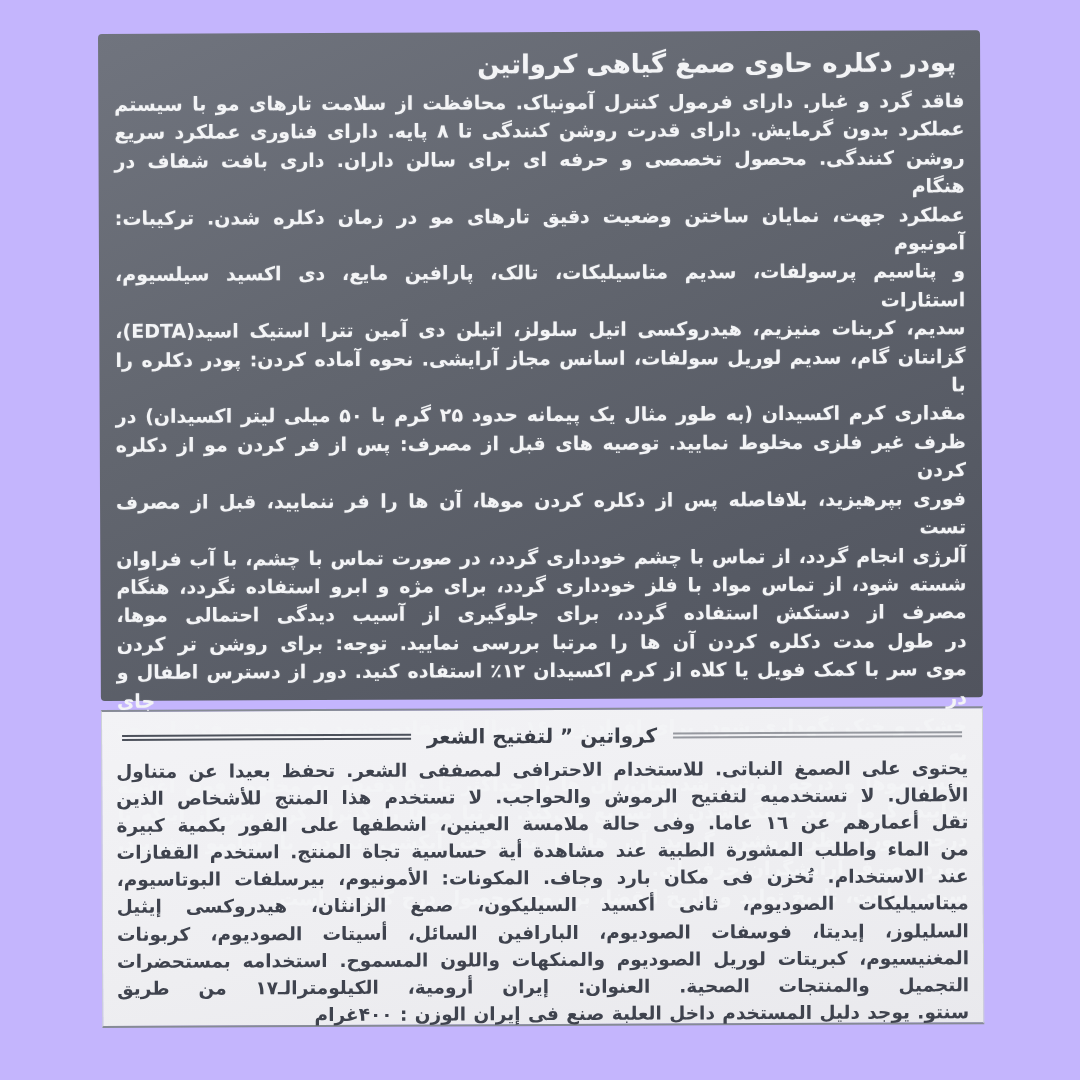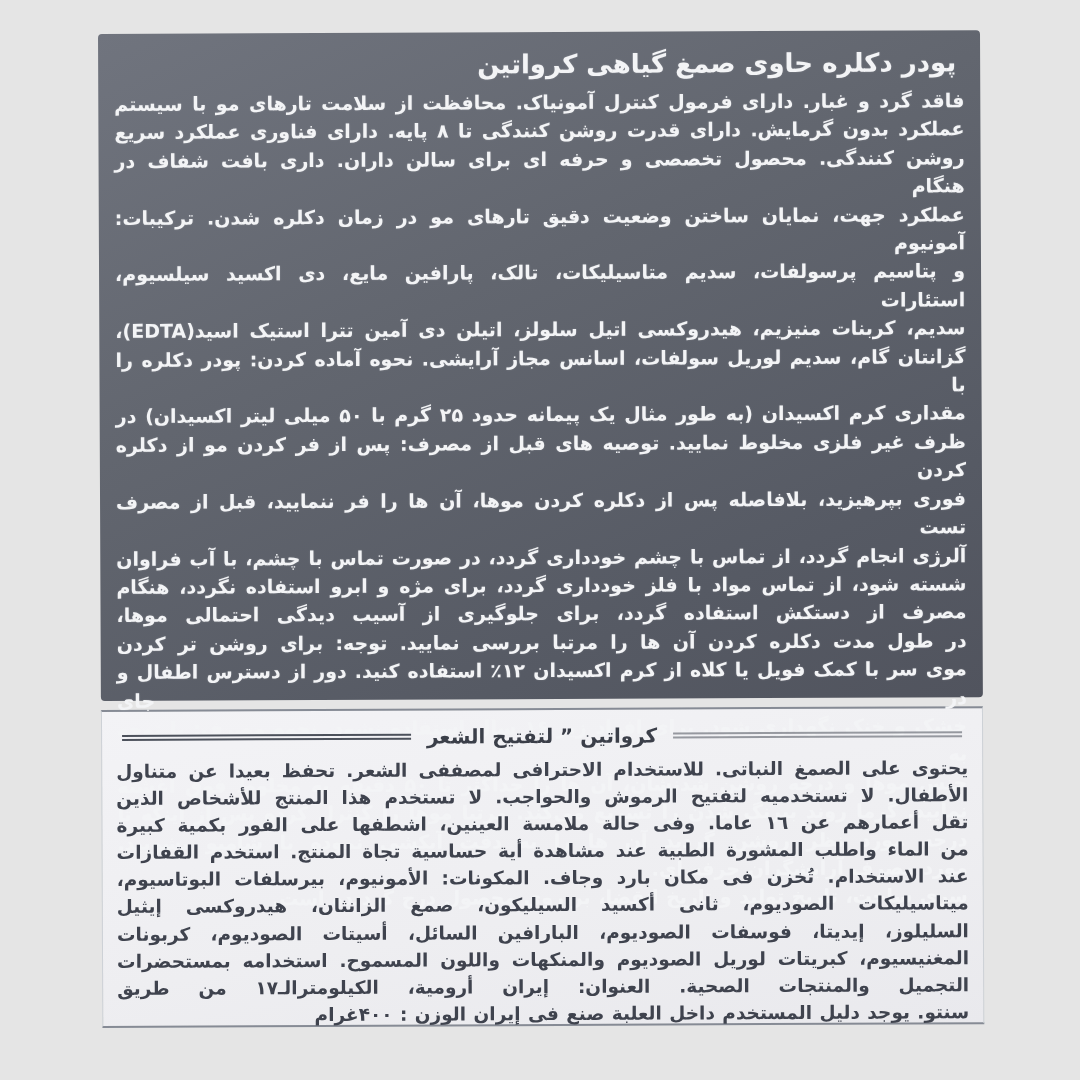--- a/index.html
+++ b/index.html
@@ -8,21 +8,21 @@
     width: 1080px;
     height: 1080px;
     background: #ffffff;
     font-family: "DejaVu Sans", sans-serif;
     overflow: hidden;
   }
   .stage {
     position: relative;
     width: 1080px;
     height: 1080px;
-    background: #e5e5e5;
+    background: #c4b5fd;
   }
   .label {
     position: absolute;
     left: 98px;
     top: 34px;
     width: 882px;
     transform: rotate(-0.25deg);
     transform-origin: top left;
   }
   

